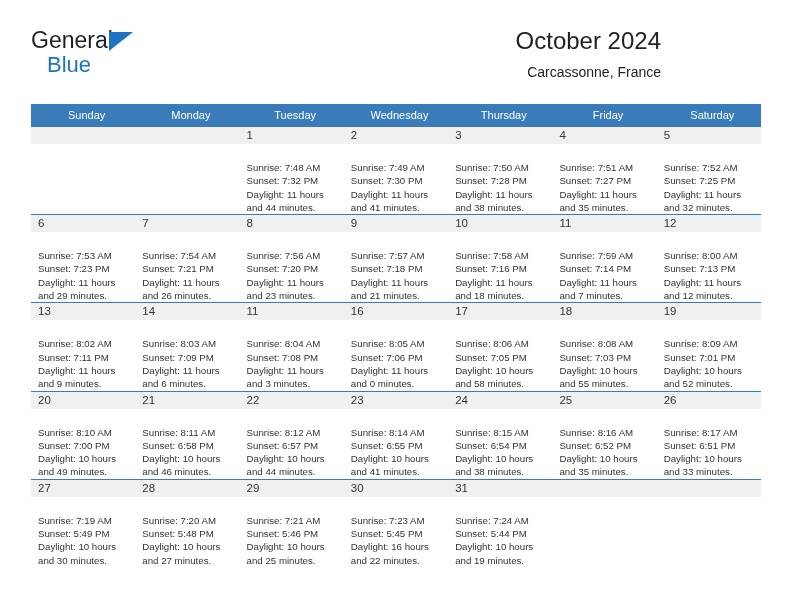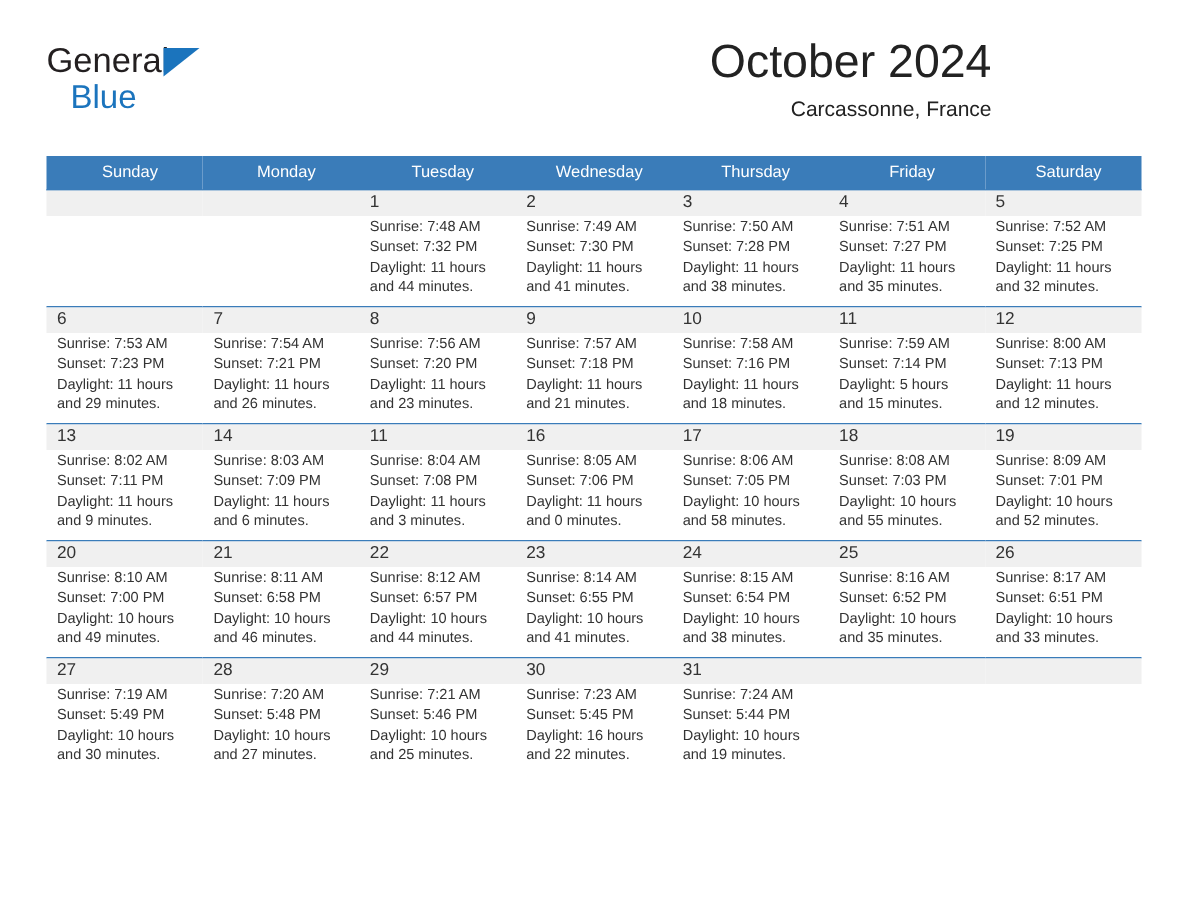--- a/index.html
+++ b/index.html
@@ -63,21 +63,21 @@
     color: #1b74bd;
     font-family: "Liberation Sans", sans-serif;
   }
   .title-block {
     position: absolute;
     right: 0;
     top: -4px;
     text-align: right;
   }
   .cal-title {
-    font-size: 31px;
+    font-size: 24px;
     line-height: 34px;
     color: #222222;
     font-weight: normal;
     margin: 0;
     font-family: "Liberation Sans", sans-serif;
   }
   .cal-subtitle {
     font-size: 14px;
     line-height: 20px;
     color: #222222;
@@ -120,21 +120,21 @@
     height: 17px;
     line-height: 17px;
     padding-left: 7px;
     font-size: 11.5px;
     color: #333333;
   }
   .daycell.empty .daynum-band {
     color: transparent;
   }
   .daybody {
-    padding: 1px 6px 0 7px;
+    padding: 17px 6px 0 7px;
     font-size: 9.7px;
     line-height: 13.3px;
     color: #333333;
   }
   .daybody div {
     white-space: nowrap;
   }
   .daylight-text {
     white-space: normal !important;
   }
@@ -283,21 +283,21 @@
                 <div class="daylight-text">Daylight: 11 hours and 18 minutes.</div>
               </div>
             </div>
           </td>
           <td>
             <div class="daycell">
               <div class="daynum-band">11</div>
               <div class="daybody">
                 <div>Sunrise: 7:59 AM</div>
                 <div>Sunset: 7:14 PM</div>
-                <div class="daylight-text">Daylight: 5 hours and 15 minutes.</div>
+                <div class="daylight-text">Daylight: 11 hours and 7 minutes.</div>
               </div>
             </div>
           </td>
           <td>
             <div class="daycell">
               <div class="daynum-band">12</div>
               <div class="daybody">
                 <div>Sunrise: 8:00 AM</div>
                 <div>Sunset: 7:13 PM</div>
                 <div class="daylight-text">Daylight: 11 hours and 12 minutes.</div>

